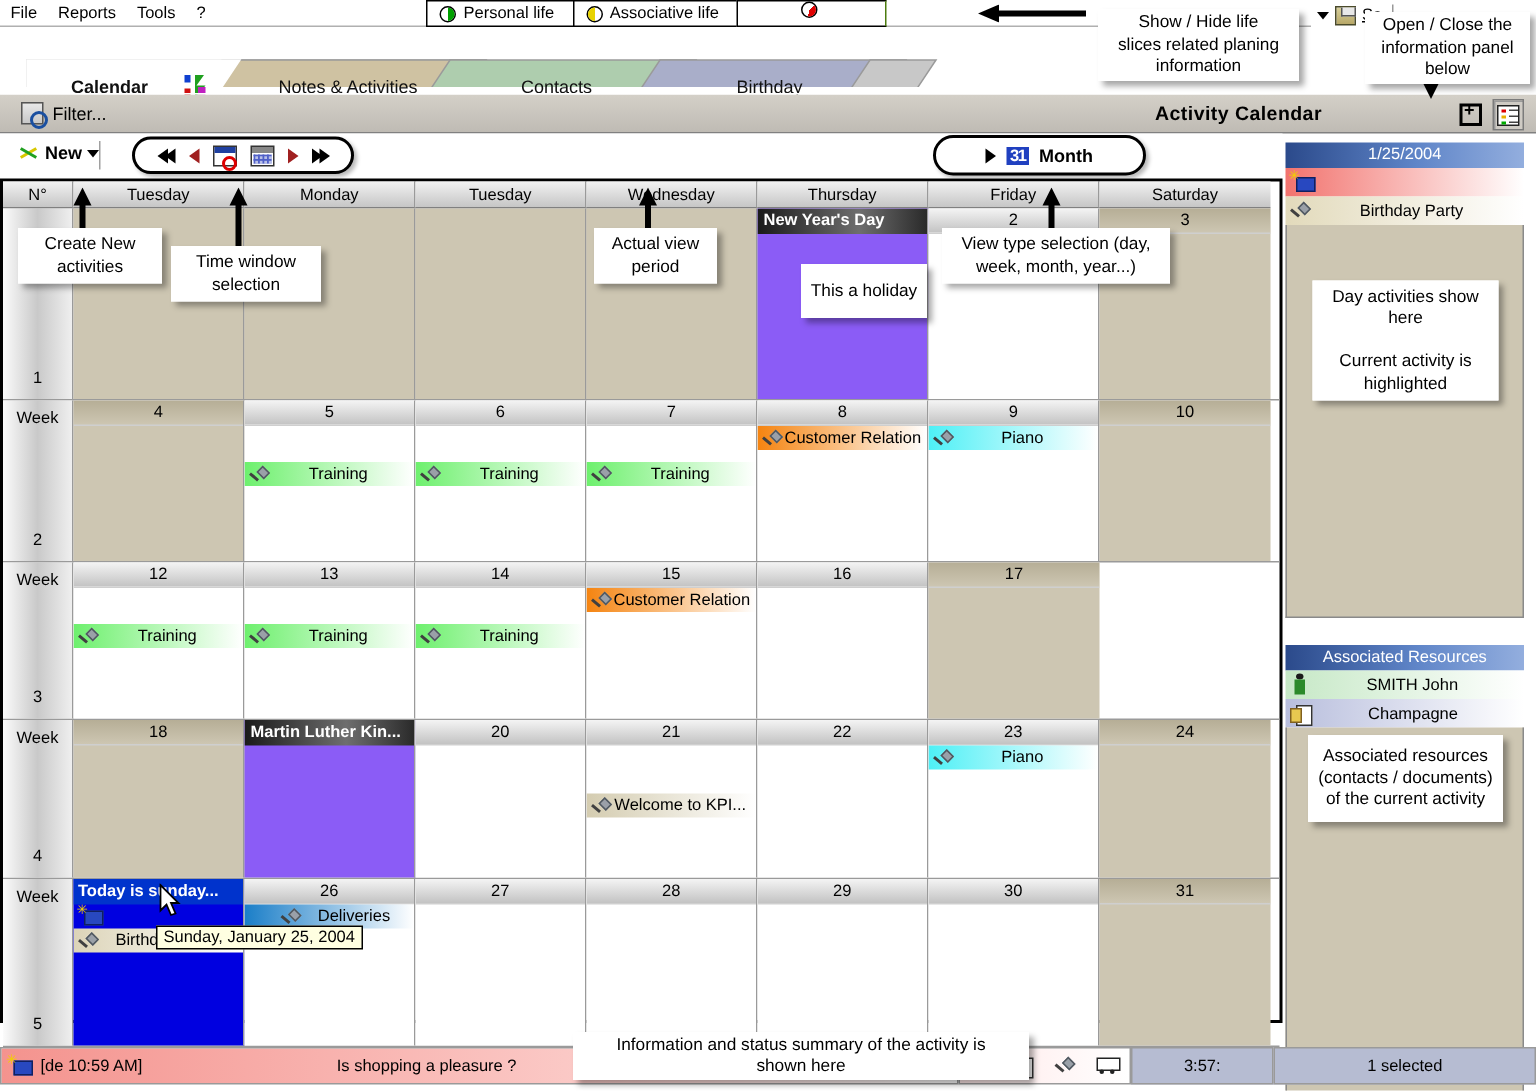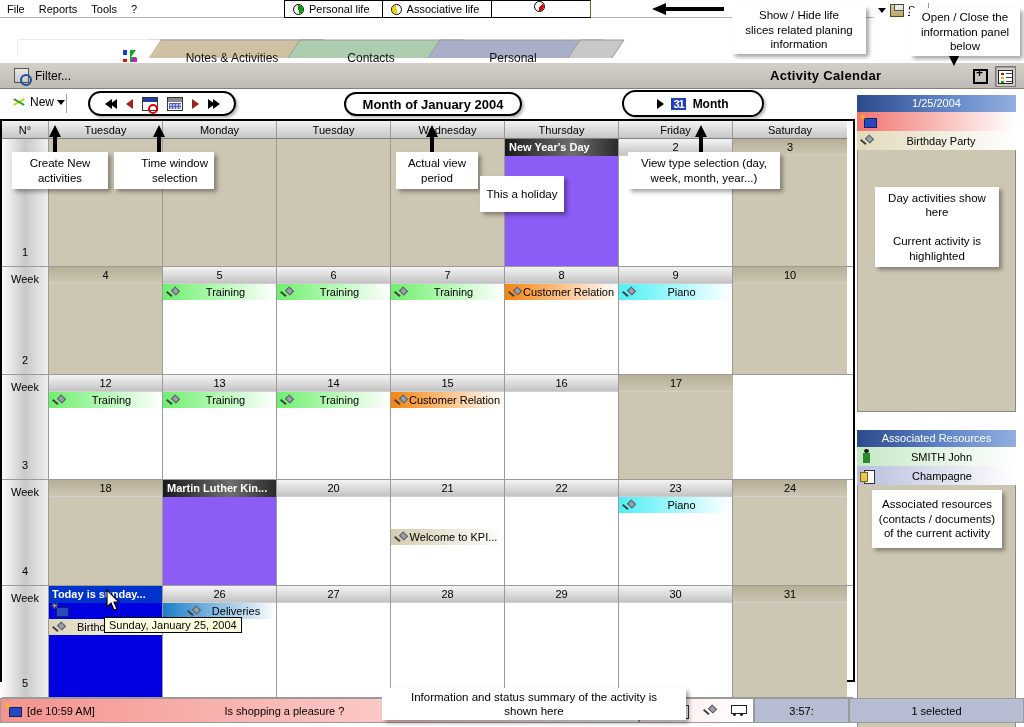--- a/index.html
+++ b/index.html
@@ -84,21 +84,21 @@
   .ico-crop::before{content:"";position:absolute;inset:0;border:2px solid #000;}
   .ico-crop::after{content:"+";position:absolute;left:3px;top:-3px;font-size:12px;font-weight:bold;}
   .ico-panel{width:15px;height:14px;background:#fff;border:1px solid #222;position:relative;}
   .ico-panel::before{content:"";position:absolute;left:2px;top:2px;width:3px;height:2px;background:#d00;
     box-shadow: 0 4px 0 #e8b000, 0 8px 0 #0a0;}
   .ico-panel::after{content:"";position:absolute;left:7px;top:2px;width:6px;height:1px;background:#444;
     box-shadow: 0 4px 0 #444, 0 8px 0 #444;}
 
   
   .navbar { position: absolute; left: 0; top: 89px; width: 855px; height: 30px; background: #fff; }
-  .newbtn { position: absolute; left: 12px; top: 6px; display: flex; align-items: center; gap: 3px; font-size: 12px; }
+  .newbtn { position: absolute; left: 12px; top: 6px; display: flex; align-items: center; gap: 3px; font-size: 12px; font-weight: bold; }
   .ico-new { width: 15px; height: 14px; position: relative; flex: none; }
   .ico-new::before { content:""; position:absolute; left:1px; top:6px; width:12px; height:2px; background:#d8c800; transform: rotate(-30deg); }
   .ico-new::after { content:""; position:absolute; left:1px; top:6px; width:12px; height:2px; background:#20a020; transform: rotate(30deg); }
   .caret-dn { width:0;height:0;border-left:4px solid transparent;border-right:4px solid transparent;border-top:5px solid #000; }
   .vsep { position: absolute; left: 66px; top: 94px; width: 1px; height: 19px; background: #a0a0a0; }
 
   .pillgroup {
     position: absolute; display: flex; align-items: center; justify-content: center;
     border: 2px solid #000; border-radius: 18px; background: #fff; gap: 9px;
     box-shadow: 2px 2px 3px rgba(0,0,0,.28);
@@ -166,21 +166,21 @@
     height: 17px; line-height: 17px; color: #fff; font-weight: bold; font-size: 11px;
     padding-left: 3px; background: #0033cc; white-space: nowrap; overflow: hidden;
   }
   .daycell.selday { background: #0000e0; }
 
   .evt {
     height: 16px; display: flex; align-items: center; gap: 3px;
     font-size: 11px; padding-left: 3px; white-space: nowrap; overflow: hidden;
   }
   .evt .lbl { flex: 1; text-align: center; padding-right: 6px; }
-  .evt.g { background: linear-gradient(90deg,#6df06d,#ffffff); }
+  .evt.g { background: linear-gradient(90deg,#6df06d,#ffffff); margin-top: 24px; }
   .evt.o { background: linear-gradient(90deg,#f58410,#ffffff); }
   .evt.c { background: linear-gradient(90deg,#4ef0f6,#ffffff); }
   .evt.b { background: linear-gradient(90deg,#d4ccb0,#ffffff); margin-top: 32px; }
   .evt.blue { background: linear-gradient(90deg,#1a7ec8,#ffffff); padding-left: 24px; }
   .evt.beige2 { background: linear-gradient(90deg,#dcd4b8,#ffffff); }
 
   .ico-pin { width: 12px; height: 11px; flex: none; position: relative; }
   .ico-pin::before { content:""; position:absolute; left:6px; top:1px; width:5px;height:4px; background:#9aa0a8; border:1px solid #505860; transform: rotate(45deg); }
   .ico-pin::after { content:""; position:absolute; left:0px; top:6px; width:7px;height:1.5px; background:#404040; transform: rotate(40deg); }
   .ico-wand { width: 16px; height: 14px; flex: none; position: relative; }
@@ -294,37 +294,40 @@
 
   <div class="modtabs">
     <svg width="1024" height="40" style="position:absolute;left:0;top:0;">
       <polygon points="148,22 324,22 300,58 18,58 18,22" fill="#ffffff" stroke="#b4b4b4"></polygon>
       <polygon points="148,22 324,22 300,58 124,58" fill="#cfc2a2" stroke="#9a9a9a"></polygon>
       <polygon points="300,22 464,22 440,58 276,58" fill="#aecdae" stroke="#9a9a9a"></polygon>
       <polygon points="440,22 604,22 580,58 416,58" fill="#a9aec9" stroke="#9a9a9a"></polygon>
       <polygon points="580,22 624,22 600,58 556,58" fill="#c8c8c8" stroke="#9a9a9a"></polygon>
       <polygon points="18,22 160,22 136,58 18,58" fill="#ffffff" stroke="#ffffff"></polygon>
     </svg>
+    <div class="modtab" style="left:18px;width:110px;font-weight:bold;">
+      <span>Calendar</span>
+    </div>
 
     <div style="position:absolute;left:122px;top:31px;width:18px;height:18px;">
       <svg viewBox="0 0 18 18" width="18" height="18">
         <rect x="1" y="1" width="4" height="5" fill="#1040d0"></rect>
         <rect x="1" y="10" width="4" height="5" fill="#d01010"></rect>
         <polygon points="8,1 14,1 9,8 15,8 8,16" fill="#20a020"></polygon>
         <rect x="10" y="9" width="5" height="5" fill="#c020c0"></rect>
       </svg>
     </div>
     <div class="modtab" style="left:152px;width:160px;">
       <span>Notes &amp; Activities</span>
     </div>
     <div class="modtab" style="left:296px;width:150px;">
       <span>Contacts</span>
     </div>
     <div class="modtab" style="left:438px;width:150px;">
-      <span>Personal</span>
+      <span>Birthday</span>
     </div>
   </div>
 
   <div class="filterbar">
     <div class="fl">
       <span class="ico-filter"></span>
       <span>Filter...</span>
     </div>
     <div class="acttitle">Activity Calendar</div>
     <div class="hdr-icons">
@@ -354,23 +357,20 @@
     <span class="tri tri-l"></span>
     <span class="ico-today"></span>
     <span class="ico-grid"></span>
     <span class="tri tri-r"></span>
     <span class="dbl">
         <span class="tri tri-br"></span>
         <span class="tri tri-br" style="margin-left:-2px;"></span>
       </span>
   </div>
 
-  <div class="pillgroup monthpill">
-    <span>Month of January 2004</span>
-  </div>
 
   <div class="pillgroup viewpill">
     <span class="vp-inner">
       <span class="tri tri-br"></span>
       <span class="badge31">31</span>
       <span class="vp-label">Month</span>
     </span>
   </div>
 
   <div class="calwrap">
@@ -647,21 +647,21 @@
     <path d="M7,26 L13,14 L9,14 L9,0 L5,0 L5,14 L1,14 Z" fill="#000"></path>
   </svg>
   <svg class="arrowup" style="left:850px;top:6px;" width="14" height="22">
     <path d="M7,0 L13,12 L9,12 L9,22 L5,22 L5,12 L1,12 Z" fill="#000"></path>
   </svg>
 
   <div class="callout" style="left:12px;top:152px;width:96px;height:37px;">
     <span style="white-space:pre-line;">Create New
 activities</span>
   </div>
-  <div class="callout" style="left:114px;top:152px;width:100px;height:37px;justify-content:flex-end;">
+  <div class="callout" style="left:114px;top:164px;width:100px;height:37px;">
     <span style="white-space:pre-line;">Time window
 selection</span>
   </div>
   <div class="callout" style="left:396px;top:152px;width:82px;height:37px;">
     <span style="white-space:pre-line;">Actual view
 period</span>
   </div>
   <div class="callout" style="left:628px;top:152px;width:152px;height:37px;">
     <span style="white-space:pre-line;">View type selection (day,
 week, month, year...)</span>
@@ -669,21 +669,21 @@
   <div class="callout" style="left:732px;top:6px;width:134px;height:48px;">
     <span style="white-space:pre-line;">Show / Hide life
 slices related planing
 information</span>
   </div>
   <div class="callout" style="left:910px;top:8px;width:110px;height:48px;">
     <span style="white-space:pre-line;">Open / Close the
 information panel
 below</span>
   </div>
-  <div class="callout" style="left:480px;top:176px;width:84px;height:36px;">
+  <div class="callout" style="left:534px;top:176px;width:84px;height:36px;">
     <span style="white-space:pre-line;">This a holiday</span>
   </div>
   <div class="callout" style="left:875px;top:187px;width:124px;height:80px;">
     <span style="white-space:pre-line;">Day activities show
 here
 
 Current activity is
 highlighted</span>
   </div>
   <div class="callout" style="left:872px;top:490px;width:130px;height:58px;">

